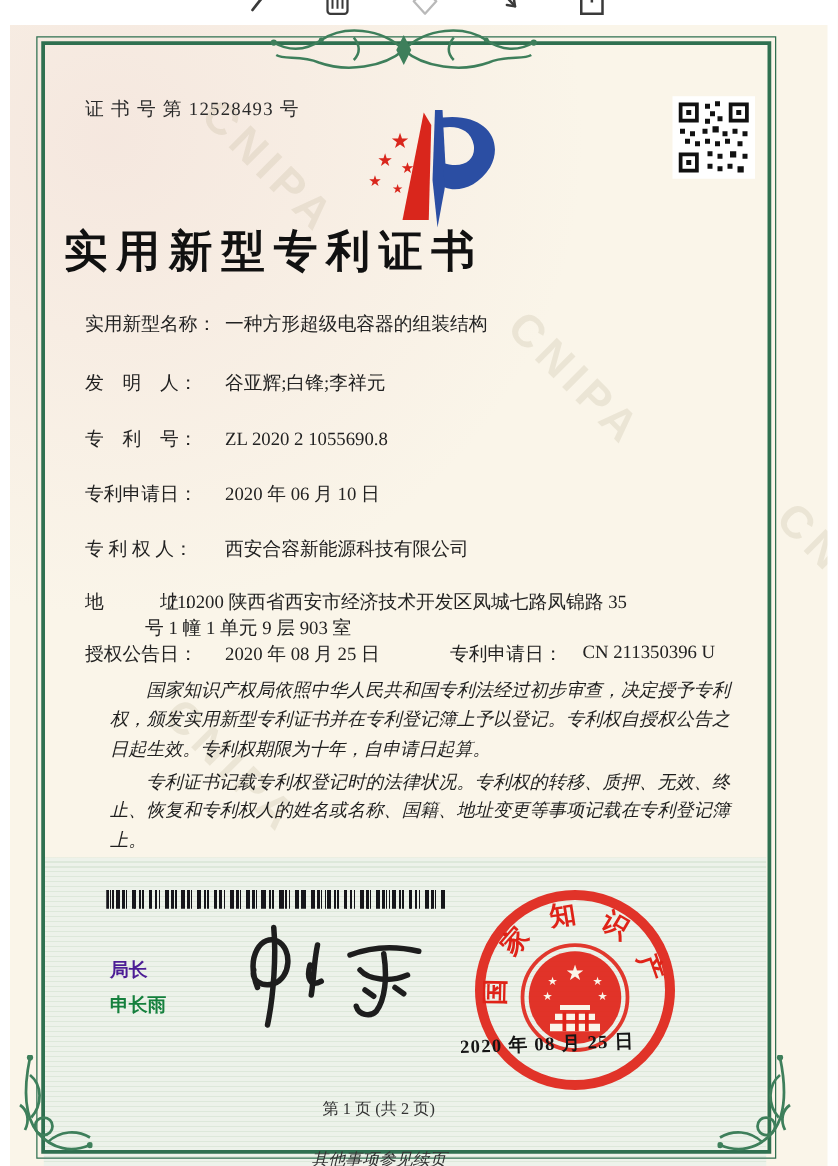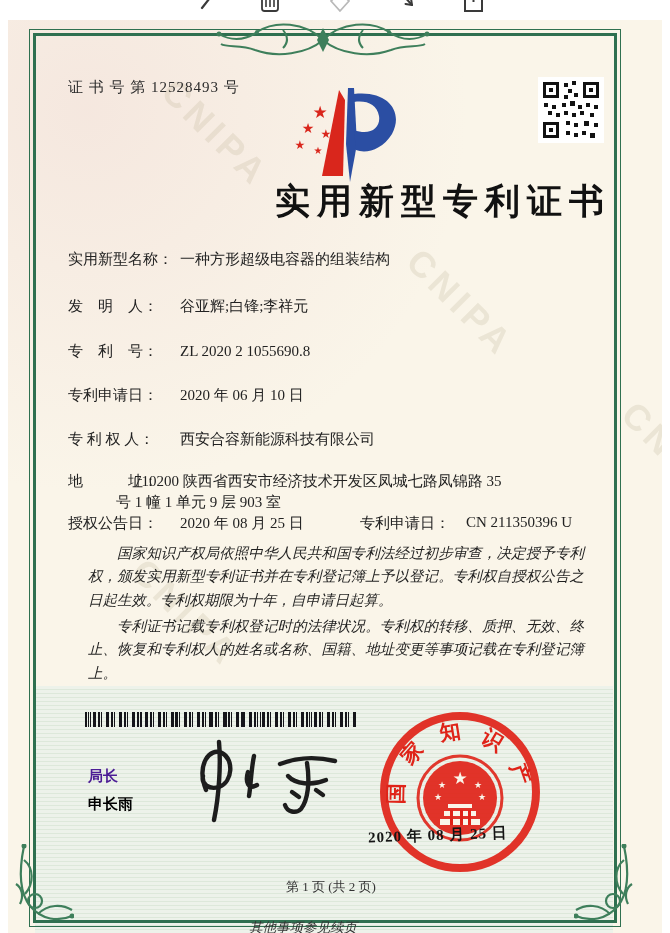--- a/index.html
+++ b/index.html
@@ -17,40 +17,40 @@
   
   #greenzone{position:absolute;left:27px;top:666px;width:578px;height:251px;z-index:0;
     background:repeating-linear-gradient(180deg,#edf2ea 0 3px,#dde8da 3px 4px);}
   
   #frame{position:absolute;left:25px;top:13px;width:578px;height:884px;z-index:2;
     border:3px solid #2f7050;outline:1px solid #2f7050;outline-offset:3px;}
   .orn{position:absolute;z-index:3;}
   
   .lay{position:absolute;z-index:4;}
   #certno{left:60px;top:58px;font-size:15px;letter-spacing:1px;color:#2b2b2b;}
-  #title{left:25px;top:158px;width:578px;text-align:right;font-size:35px;font-weight:bold;
+  #title{left:43px;top:158px;width:578px;text-align:left;font-size:35px;font-weight:bold;
          letter-spacing:7px;color:#111;}
   .frow{position:absolute;left:60px;font-size:15px;z-index:4;white-space:nowrap;}
   .flabel{display:inline-block;width:112px;color:#222;}
   .fval{color:#222;}
   .addr1{position:absolute;left:126px;font-size:15px;z-index:4;white-space:nowrap;}
   .addr2{position:absolute;left:108px;font-size:15px;z-index:4;white-space:nowrap;}
   .para{position:absolute;left:58px;width:496px;font-size:14.5px;font-style:italic;line-height:1.62;
         text-align:justify;text-indent:2em;color:#1f1f1f;z-index:4;margin-left:22px;}
   #barcode{position:absolute;left:77px;top:692px;width:272px;height:15px;z-index:4;
     background:
       repeating-linear-gradient(90deg,#15151a 0 2px,transparent 2px 3px,#15151a 3px 4px,transparent 4px 8px,#15151a 8px 11px,transparent 11px 13px),
       repeating-linear-gradient(90deg,transparent 0 5px,#15151a 5px 6px,transparent 6px 17px);}
   #director-title{position:absolute;left:80px;top:747px;font-size:15px;font-weight:bold;color:#4c1d95;z-index:4;}
-  #director-name{position:absolute;left:80px;top:775px;font-size:15px;font-weight:bold;color:#000000;z-index:4;}
+  #director-name{position:absolute;left:80px;top:775px;font-size:15px;font-weight:bold;color:#15803d;z-index:4;}
   #signature{position:absolute;left:180px;top:712px;z-index:4;}
   #seal{position:absolute;left:368px;top:686px;z-index:5;}
   #sealdate{position:absolute;left:360px;top:806px;font-size:15px;font-weight:bold;color:#151515;
             letter-spacing:1px;z-index:6;transform:rotate(-2deg);}
-  #pageinfo{position:absolute;left:25px;top:858px;width:540px;text-align:center;font-size:13px;color:#333;z-index:4;padding-left:28px;}
+  #pageinfo{position:absolute;left:25px;top:858px;width:540px;text-align:center;font-size:13px;color:#333;z-index:4;}
   #footnote{position:absolute;left:0;top:899px;width:590px;text-align:center;font-size:13.5px;
             font-style:italic;color:#333;z-index:4;}
   #qr{position:absolute;left:530px;top:57px;z-index:4;background:#fff;padding:2px;}
   #logo{position:absolute;left:262px;top:66px;z-index:4;}
 </style>
 </head>
 <body>
 
 <div id="stage">
 

